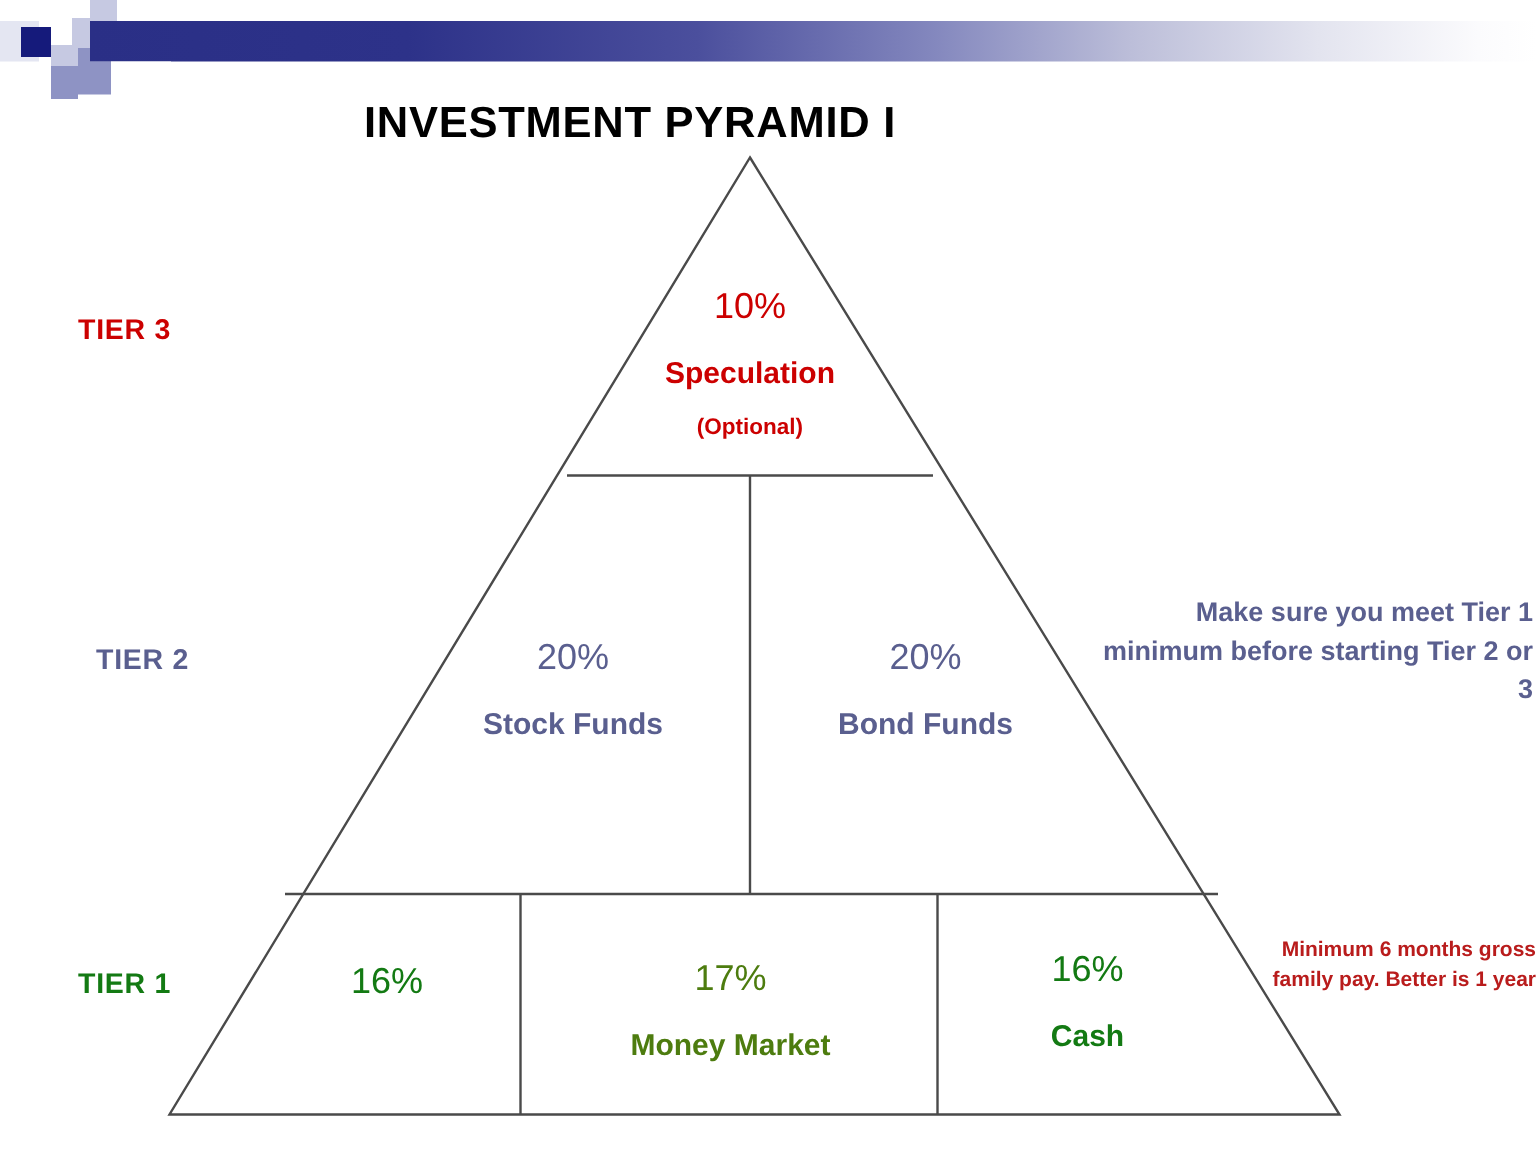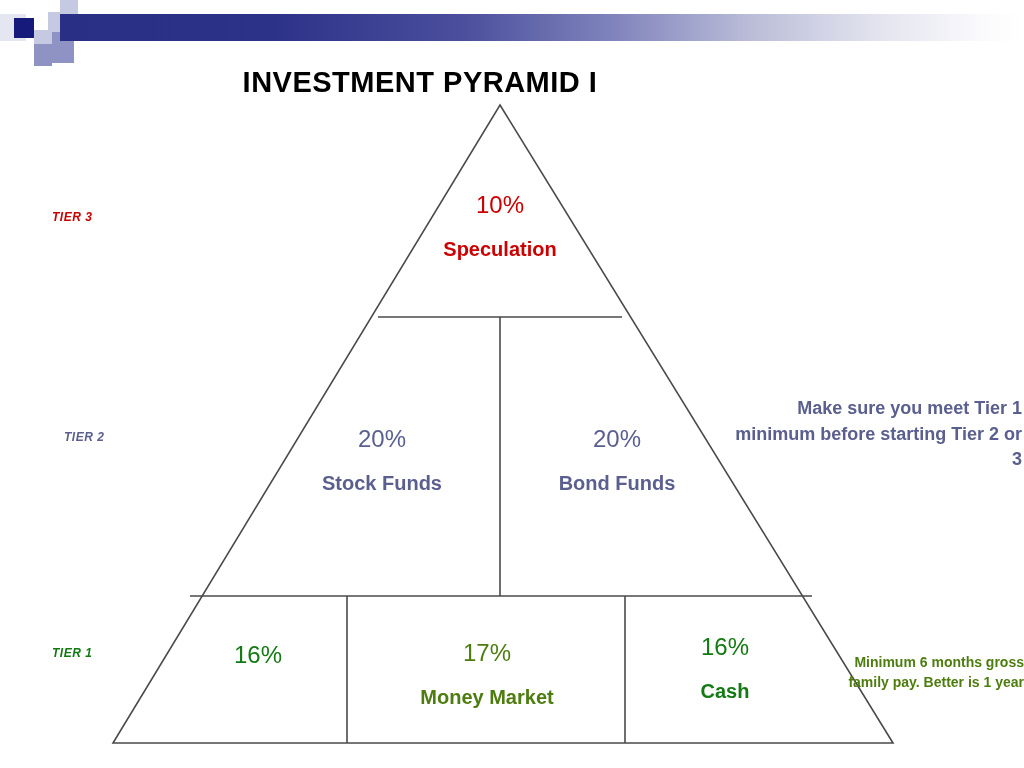--- a/index.html
+++ b/index.html
@@ -66,24 +66,23 @@
     position: absolute;
     left: 0;
     top: 0;
     width: 1024px;
     height: 768px;
   }
 
   
   .tier-label {
     position: absolute;
-    font-size: 12px;
+    font-size: 19px;
     font-weight: bold;
     letter-spacing: 0.5px;
-    font-style: italic;
   }
   #tier3-label { left: 52px;  top: 210px; color: #cc0000; }
   #tier2-label { left: 52px;  top: 430px; color: #5a5f8f; margin-left: 12px; }
   #tier1-label { left: 52px;  top: 646px; color: #137a13; }
 
   .cell {
     position: absolute;
     text-align: center;
     line-height: 1.45;
   }
@@ -120,25 +119,25 @@
   #note-tier2 {
     left: 732px;
     top: 396px;
     width: 290px;
     font-size: 18px;
     line-height: 1.42;
     color: #5a5f8f;
   }
   #note-tier1 {
     left: 840px;
-    top: 652px;
+    top: 622px;
     width: 184px;
     font-size: 14px;
     line-height: 1.45;
-    color: #4d7c0f;
+    color: #b91c1c;
   }
 </style>
 </head>
 <body>
 
 <div id="header-band">
   <div class="sq sq-pale" style="left:0px;   top:14px; width:26px; height:27px;"></div>
   <div class="sq sq-white" style="left:26px;  top:0px;  width:34px; height:55px;"></div>
   <div class="sq sq-dark" style="left:14px;  top:18px; width:20px; height:20px;"></div>
   <div class="sq sq-light" style="left:34px;  top:30px; width:26px; height:26px;"></div>
@@ -168,20 +167,21 @@
   <line x1="625" y1="596" x2="625" y2="743" stroke="#4a4a4a" stroke-width="1.6"></line>
 </svg>
 
 <div class="tier-label" id="tier3-label">TIER 3</div>
 <div class="tier-label" id="tier2-label">TIER 2</div>
 <div class="tier-label" id="tier1-label">TIER 1</div>
 
 <div class="cell" id="cell-speculation">
   <span class="pct">10%</span>
   <span class="nm">Speculation</span>
+  <span class="sub">(Optional)</span>
 </div>
 
 <div class="cell" id="cell-stock">
   <span class="pct">20%</span>
   <span class="nm">Stock Funds</span>
 </div>
 <div class="cell" id="cell-bond">
   <span class="pct">20%</span>
   <span class="nm">Bond Funds</span>
 </div>

